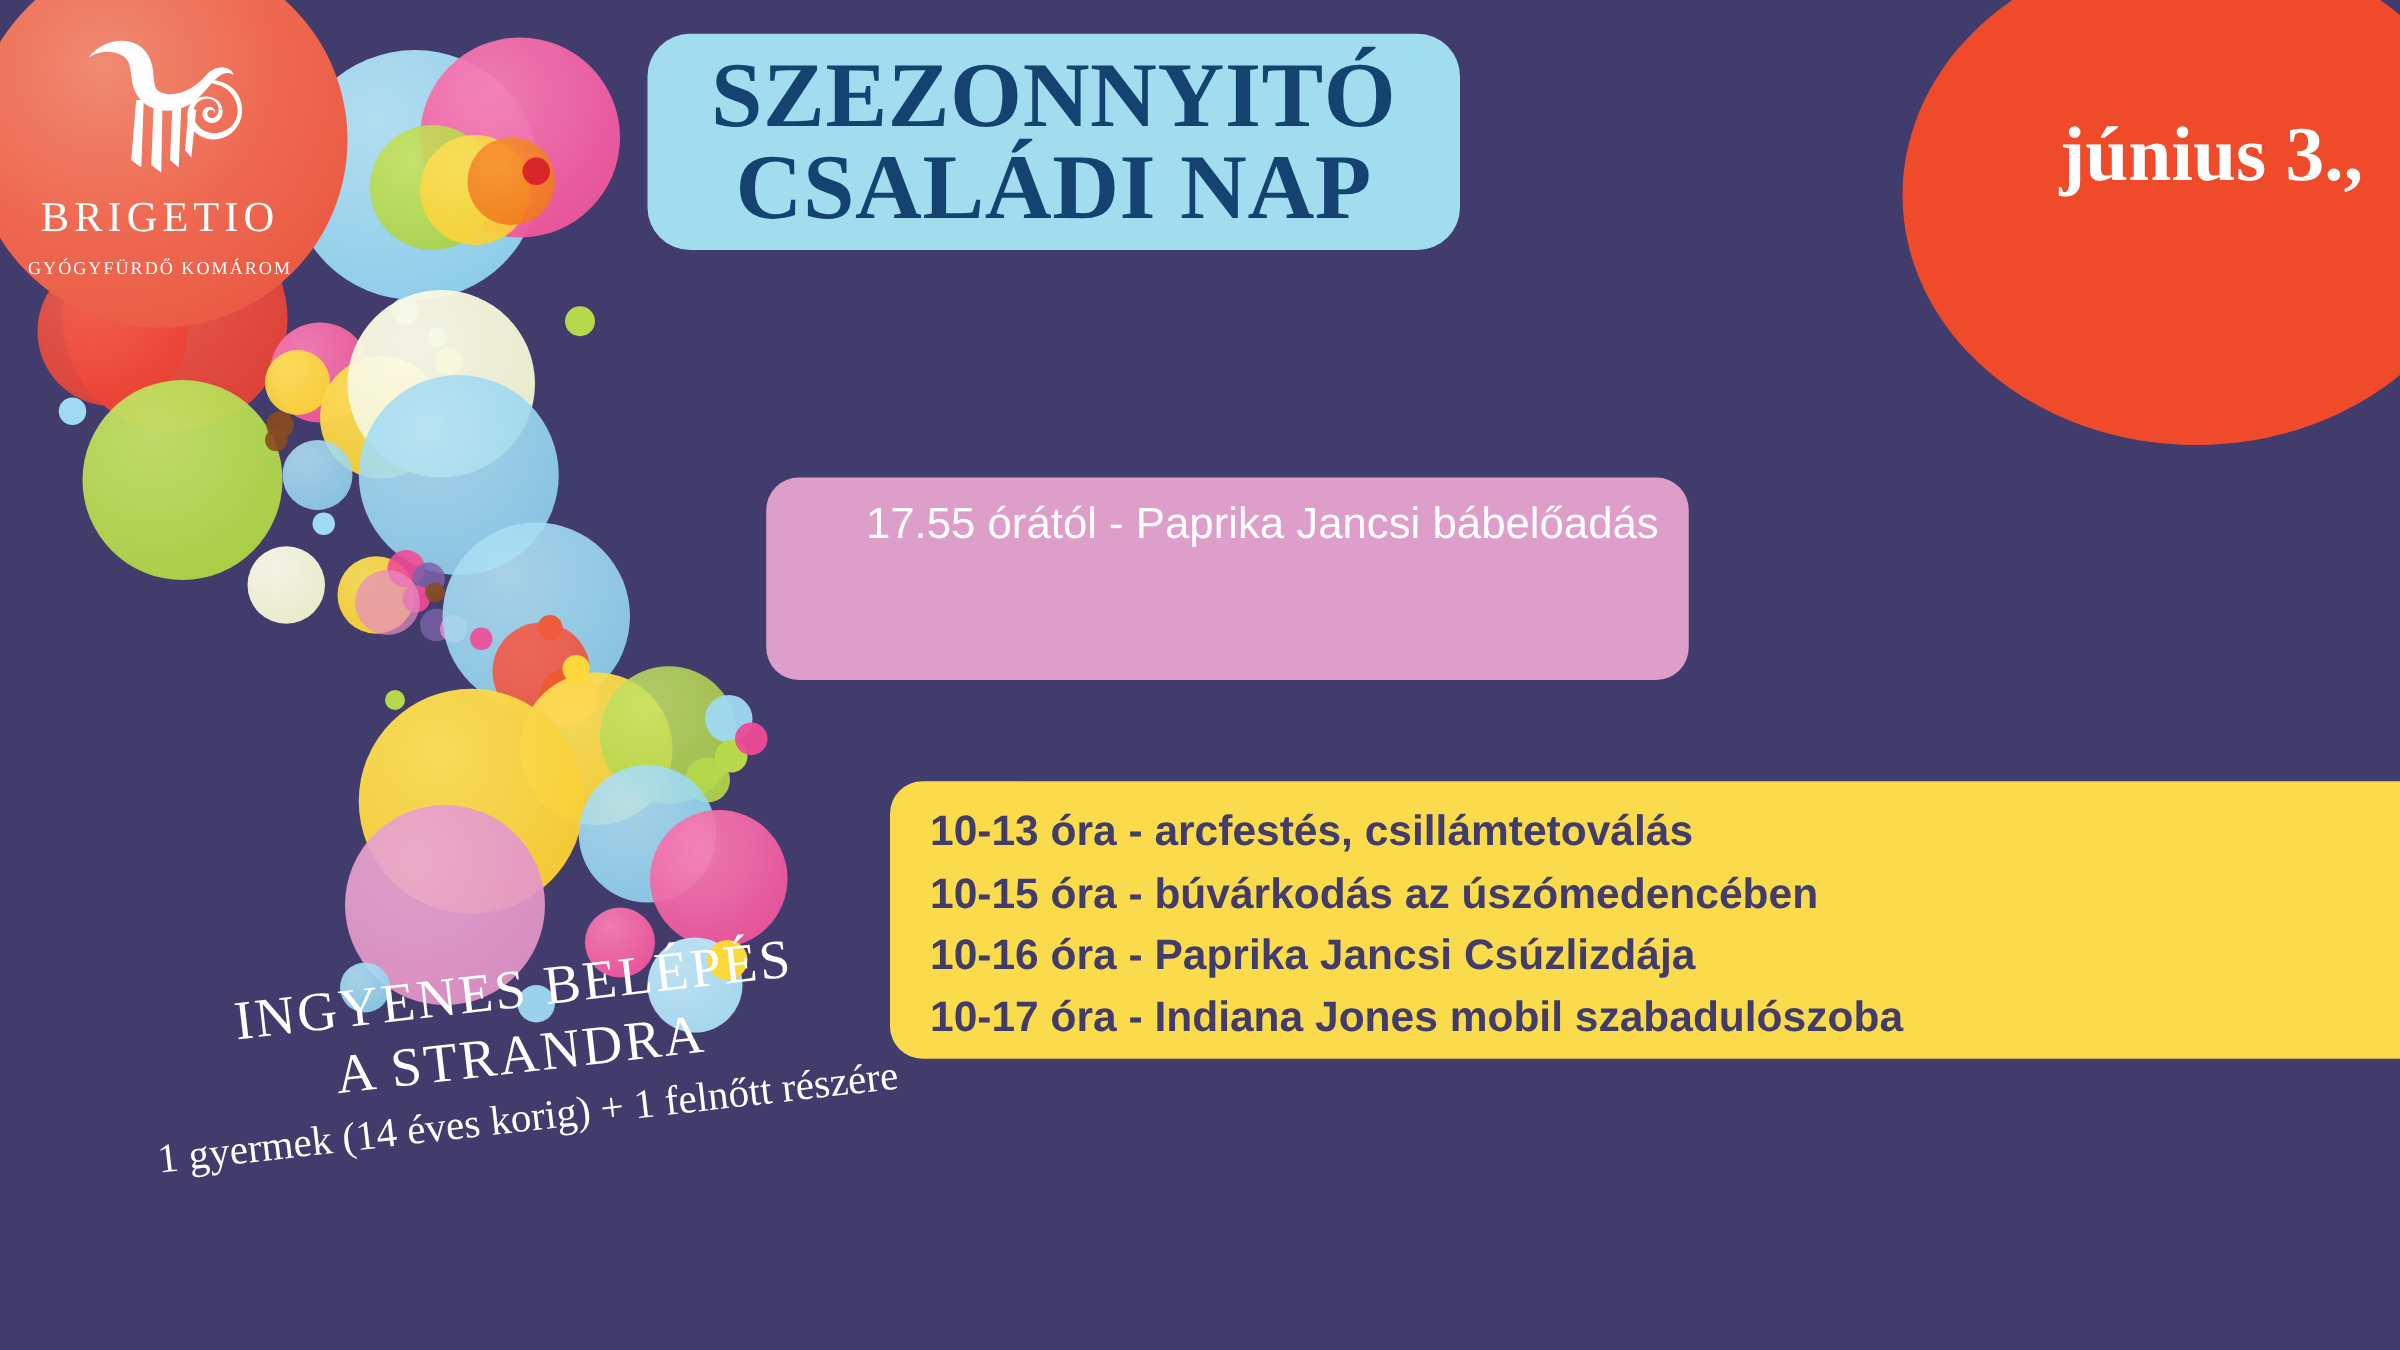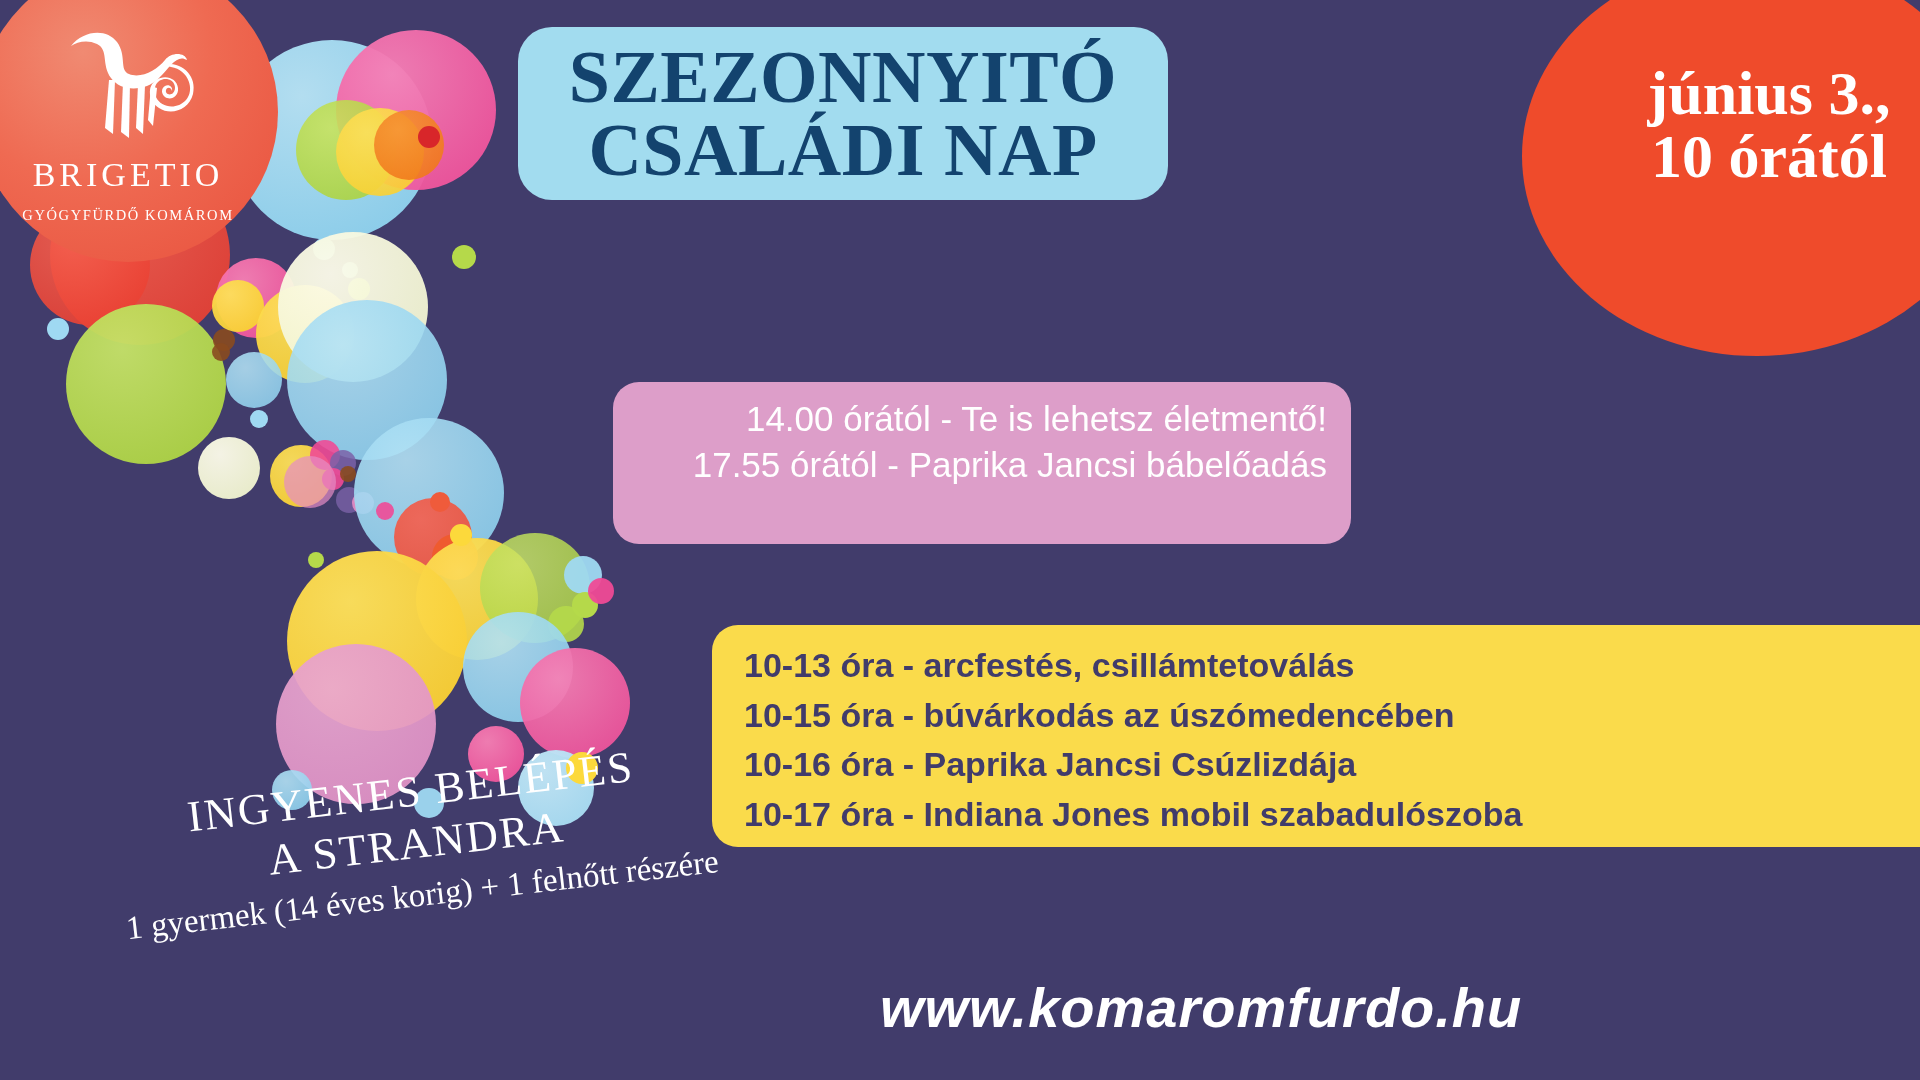--- a/index.html
+++ b/index.html
@@ -254,36 +254,33 @@
     <div class="logo-sub">GYÓGYFÜRDŐ KOMÁROM</div>
   </div>
 
   <div class="title-banner">
     <div class="tline">SZEZONNYITÓ</div>
     <div class="tline">CSALÁDI NAP</div>
   </div>
 
   <div class="date-circle">
     <div class="dline">június 3.,</div>
-    <div class="dline">10 órától</div>
   </div>
 
   <div class="pink-box">
-    <div class="pline">14.00 órától - Te is lehetsz életmentő!</div>
     <div class="pline">17.55 órától - Paprika Jancsi bábelőadás</div>
   </div>
 
   <div class="yellow-box">
     <div class="yline">10-13 óra - arcfestés, csillámtetoválás</div>
     <div class="yline">10-15 óra - búvárkodás az úszómedencében</div>
     <div class="yline">10-16 óra - Paprika Jancsi Csúzlizdája</div>
     <div class="yline">10-17 óra - Indiana Jones mobil szabadulószoba</div>
   </div>
 
   <div class="free-entry">
     <div class="fe1">INGYENES BELÉPÉS</div>
     <div class="fe2">A STRANDRA</div>
     <div class="fe3">1 gyermek (14 éves korig) + 1 felnőtt részére</div>
   </div>
 
-  <div class="website">www.komaromfurdo.hu</div>
 
 </div>
 
 </body></html>

